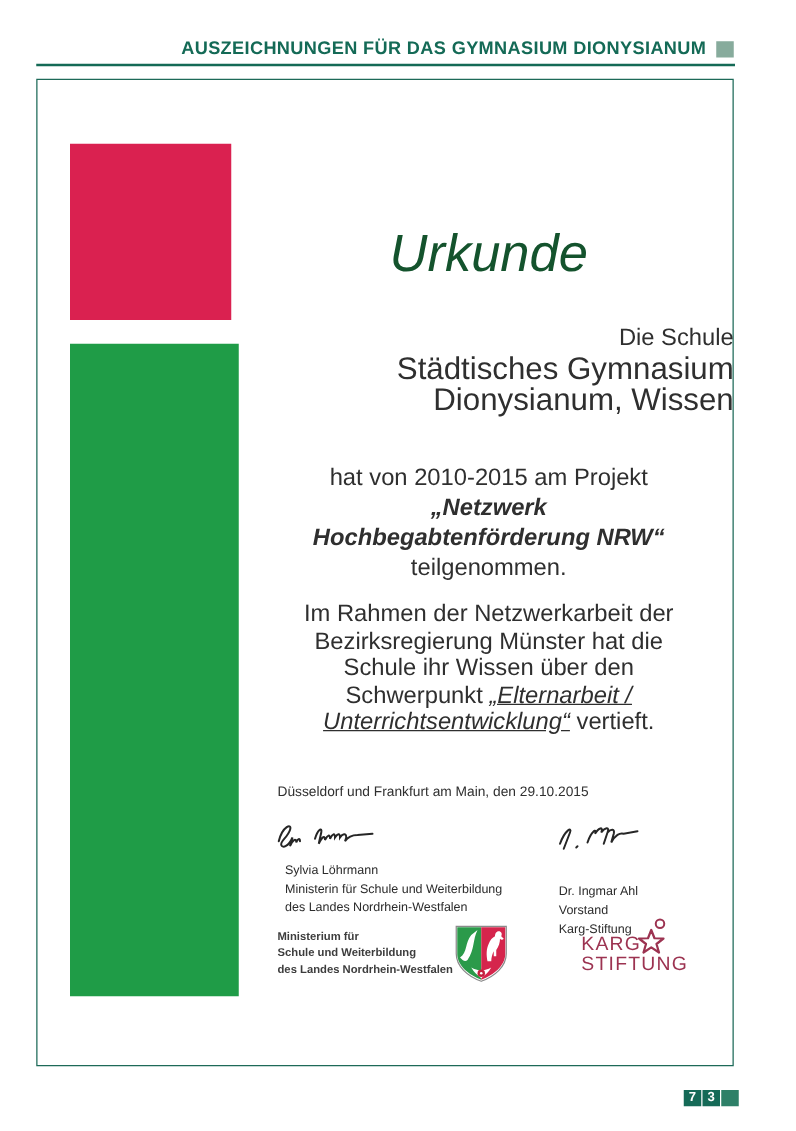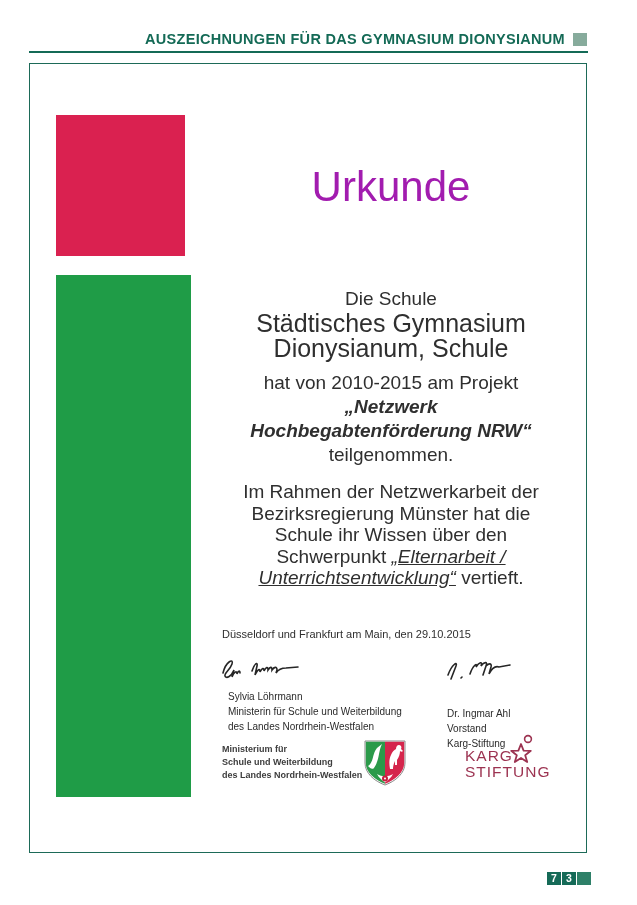--- a/index.html
+++ b/index.html
@@ -14,22 +14,22 @@
 
   
   .cert-box{position:absolute;top:63px;left:29px;width:556px;height:788px;
     border:1.5px solid #1d6a58;background:#fff;}
 
   .red-square{position:absolute;top:115px;left:56px;width:129px;height:141px;background:#da2150;}
   .green-bar{position:absolute;top:275px;left:56px;width:135px;height:522px;background:#1f9c47;}
 
   
   .tcol{position:absolute;left:195px;width:392px;text-align:center;color:#2f2f2f;}
-  .cert-title{top:166px;font-size:42px;line-height:1;color:#a21caf;}
-  .blk1{top:286px;font-size:19px;line-height:25px;}
+  .cert-title{top:182px;font-size:42px;line-height:1;color:#14532d;font-style:italic;}
+  .blk1{top:258px;font-size:19px;line-height:25px;text-align:right;}
   .blk1 .strong{font-size:25px;font-weight:normal;}
   .blk2{top:371px;font-size:19px;line-height:24px;}
   .blk2 .bi{font-weight:bold;font-style:italic;}
   .blk3{top:481px;font-size:19px;line-height:21.5px;}
   .blk3 .it{font-style:italic;text-decoration:underline;}
 
   .dateline{position:absolute;left:222px;top:628px;font-size:11px;color:#2f2f2f;}
 
   .sig{position:absolute;color:#2b2b2b;font-size:10px;line-height:15px;}
   .sig-left{left:228px;top:689px;}
@@ -62,21 +62,21 @@
 
   <div class="cert-box"></div>
   <div class="red-square"></div>
   <div class="green-bar"></div>
 
   <div class="tcol cert-title">Urkunde</div>
 
   <div class="tcol blk1">
     <div>Die Schule</div>
     <div class="strong">Städtisches Gymnasium</div>
-    <div class="strong">Dionysianum, Schule</div>
+    <div class="strong">Dionysianum, Wissen</div>
   </div>
 
   <div class="tcol blk2">
     <div>hat von 2010-2015 am Projekt</div>
     <div class="bi">„Netzwerk</div>
     <div class="bi">Hochbegabtenförderung NRW“</div>
     <div>teilgenommen.</div>
   </div>
 
   <div class="tcol blk3">

